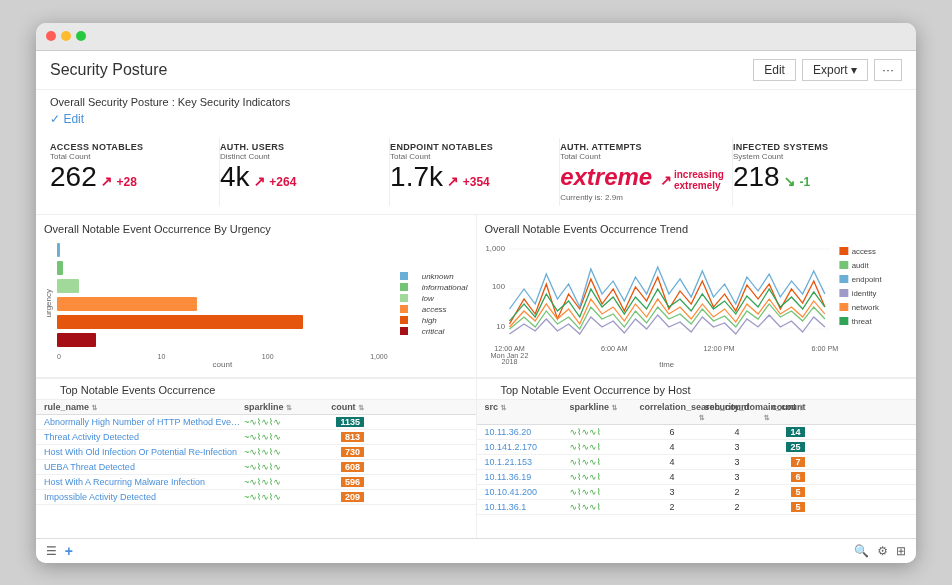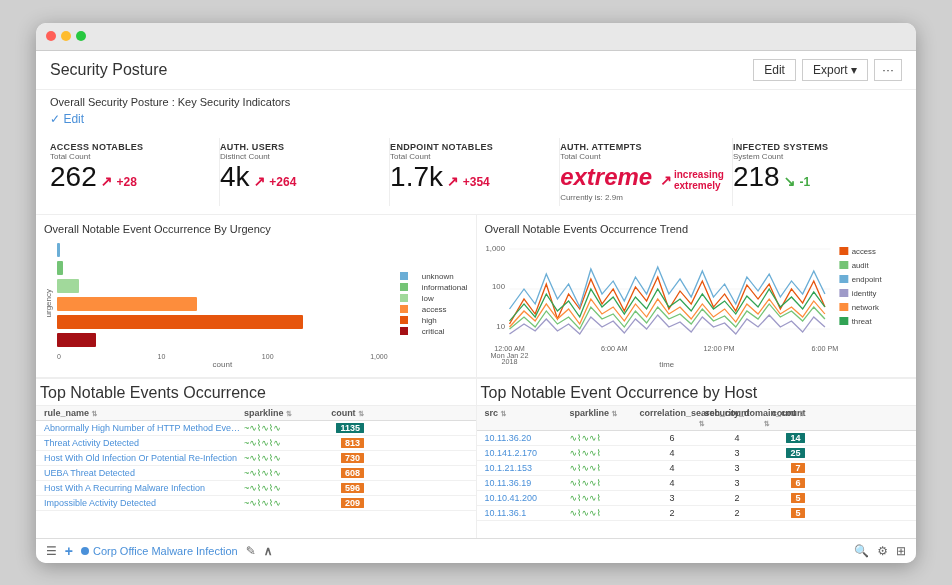--- a/index.html
+++ b/index.html
@@ -199,23 +199,23 @@
     }
     .table-panel {
       flex: 1;
       border-right: 1px solid #eee;
       display: flex;
       flex-direction: column;
       overflow: hidden;
     }
     .table-panel:last-child { border-right: none; }
     .table-title {
-      font-size: 16px;
+      font-size: 11px;
       font-weight: 500;
-      padding: 5px 4px 3px;
+      padding: 5px 24px 3px;
       color: #333;
       border-bottom: 1px solid #eee;
     }
     .table-header {
       display: flex;
       background: #f8f8f8;
       border-bottom: 1px solid #ddd;
       padding: 2px 8px;
     }
     .th {
@@ -305,20 +305,21 @@
       display: flex;
       flex-direction: column;
       gap: 2px;
       margin-left: 8px;
       justify-content: center;
     }
     .legend-item {
       display: flex;
       align-items: center;
       gap: 14px;
+      font-style: italic;
     }
     .legend-dot {
       width: 8px; height: 8px;
     }
     .legend-label {
       font-size: 8px;
       color: #444;
     }
     svg.line-chart {
       width: 100%;
@@ -647,26 +648,20 @@
           </div>
       </div>
     </div>
 
   </div>
 
   <div class="bottom-bar">
     <div class="bottom-left">
       <span style="cursor:pointer;color:#666;">☰</span>
       <span style="cursor:pointer;color:#4a90d9;font-weight:700;font-size:14px;">+</span>
-      <div class="bottom-tag">
-        <div class="tag-dot"></div>
-        <span class="tag-text">Corp Office Malware Infection</span>
-        <span style="cursor:pointer;color:#666;margin-left:4px;">✎</span>
-        <span style="cursor:pointer;color:#666;margin-left:4px;font-weight:700;">∧</span>
-      </div>
     </div>
     <div class="bottom-icons">
       <span style="cursor:pointer;">🔍</span>
       <span style="cursor:pointer;">⚙</span>
       <span style="cursor:pointer;">⊞</span>
     </div>
   </div>
 
 </div>
 

